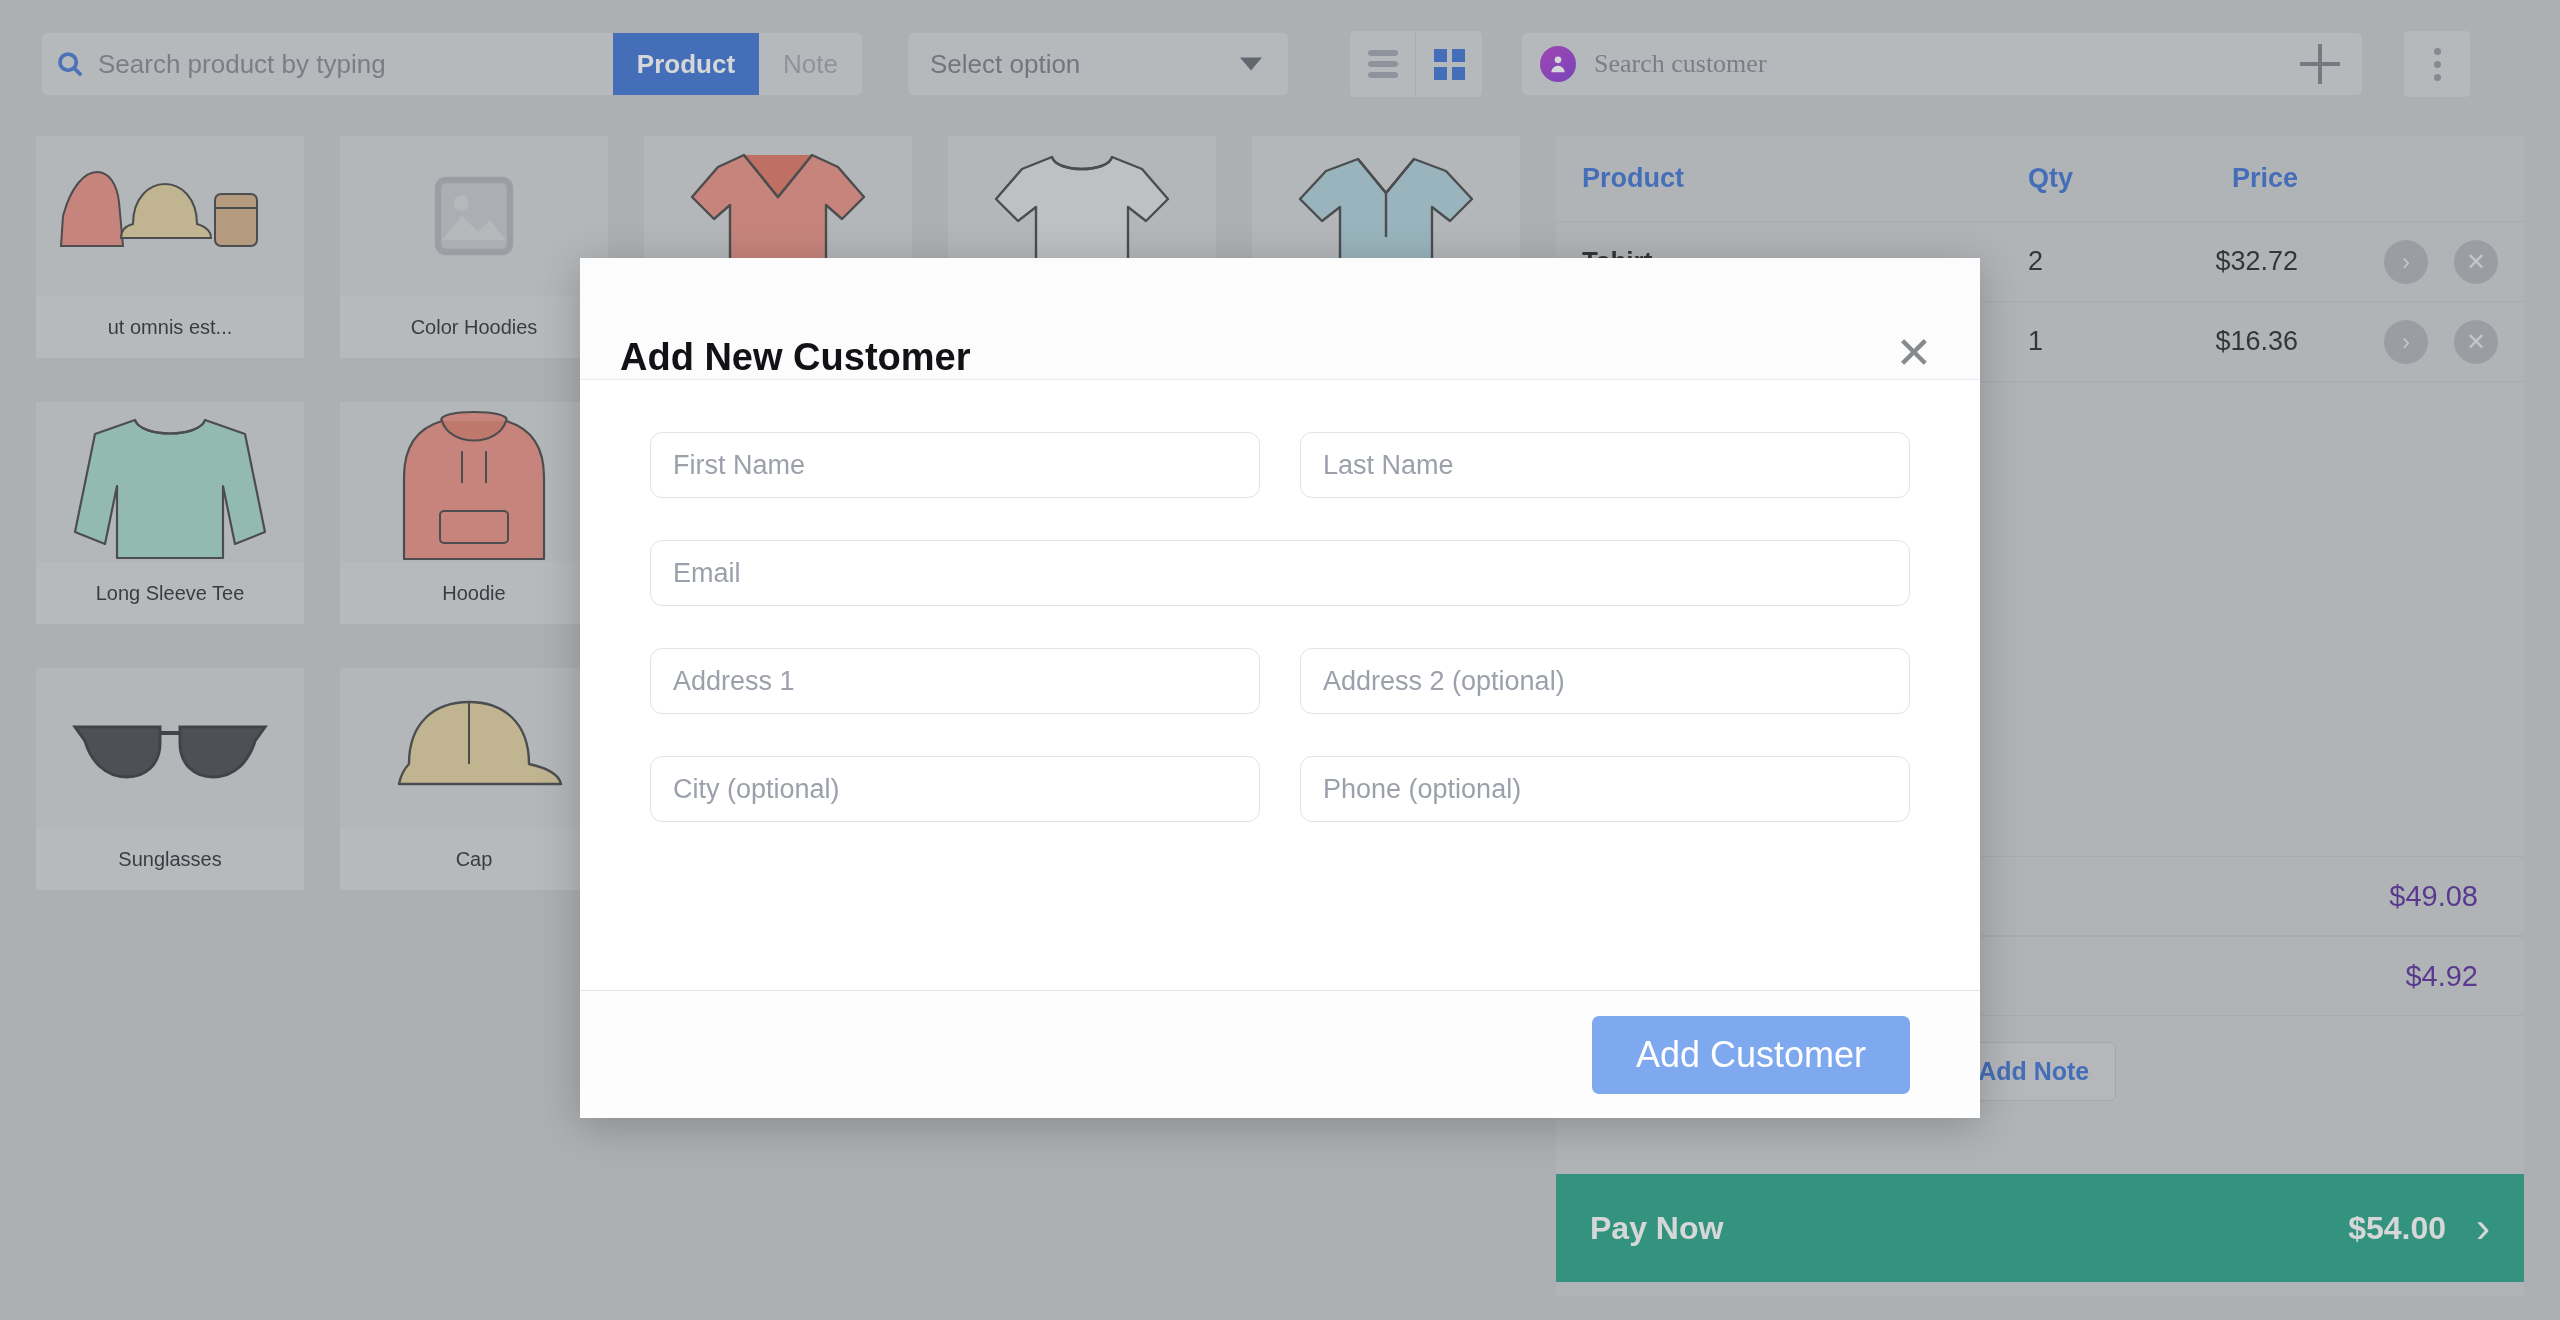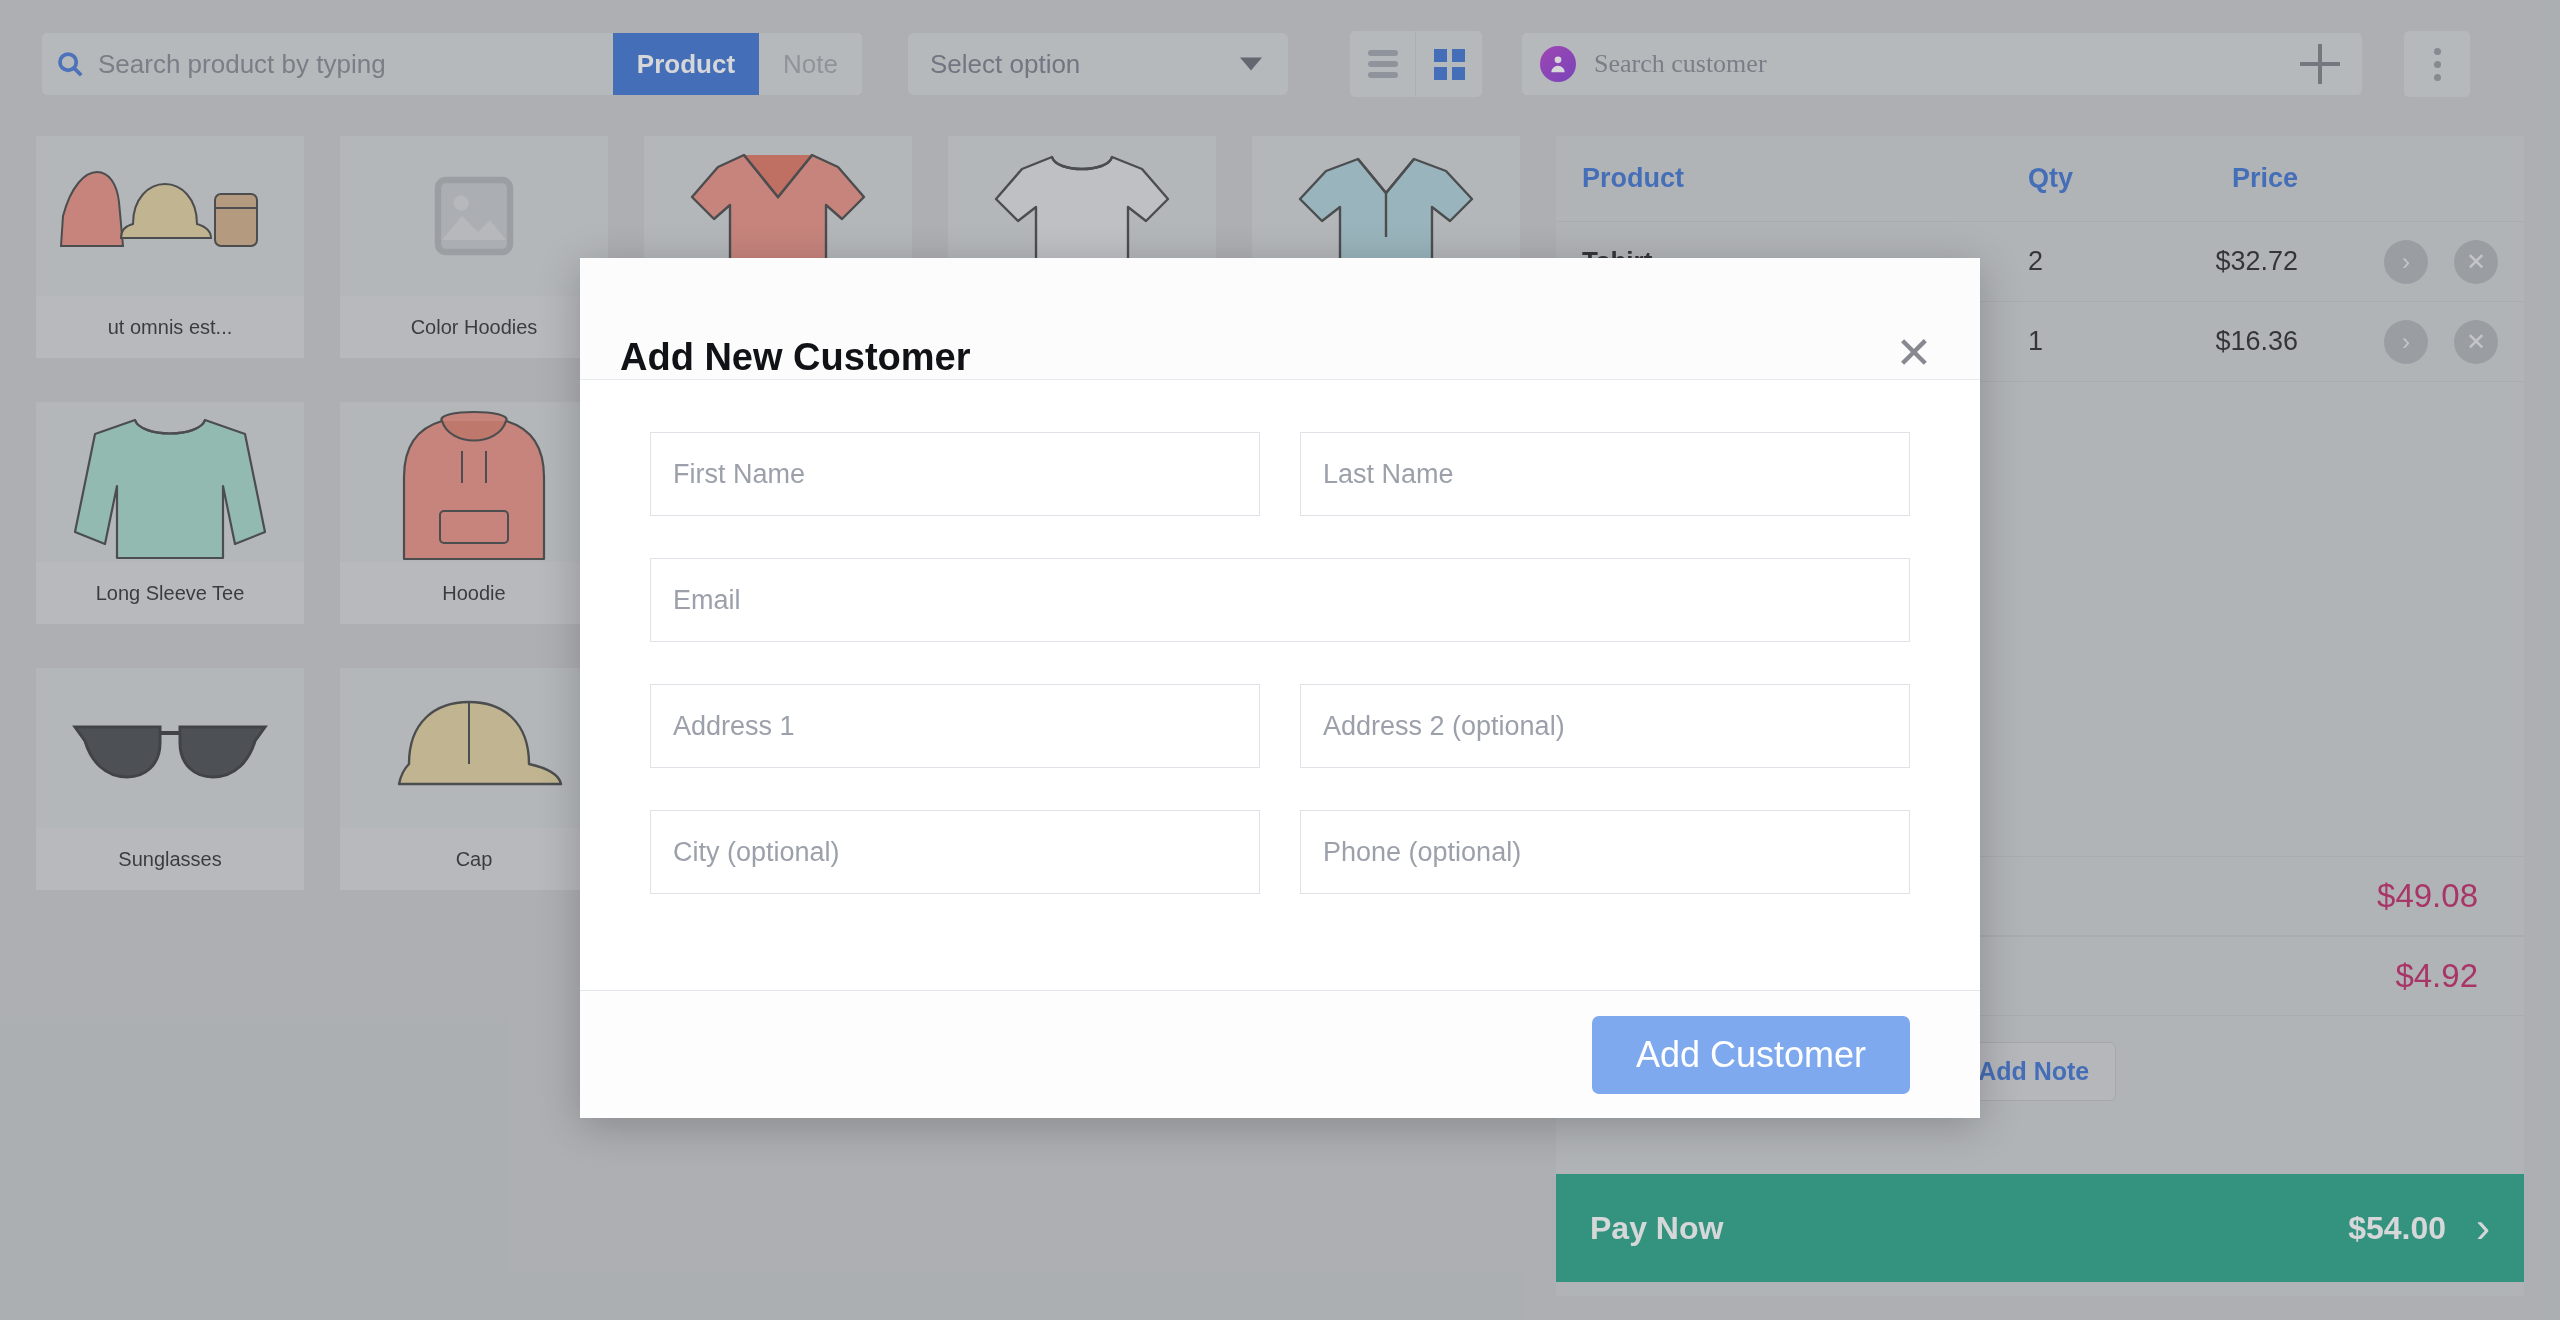--- a/index.html
+++ b/index.html
@@ -189,21 +189,21 @@
     width: 44px; height: 44px; border-radius: 50%;
     background: #a9acb1; color: #e4e6e8;
     display: flex; align-items: center; justify-content: center;
     font-size: 24px; cursor: pointer; line-height: 1;
   }
 
   .totals { position: absolute; left: 0; right: 0; top: 720px; }
   .total-row {
     display: flex; align-items: center; justify-content: flex-end;
     height: 80px; padding: 0 46px;
-    font-size: 33px; color: #be185d;
+    font-size: 29px; color: #4c1d95;
     border-bottom: 1px solid #bfc1c4;
     border-top: 1px solid #bfc1c4;
   }
   .chips {
     display: flex; gap: 0; padding: 26px 26px 0 26px; align-items: flex-end;
   }
   .chip {
     padding: 14px 26px;
     background: #d0d2d4;
     border: 1px solid #b9bbbf;
@@ -252,23 +252,23 @@
     font-size: 44px; color: #86898f; line-height: 1;
     font-weight: 300;
   }
   .modal-body {
     flex: 1 1 auto;
     padding: 52px 70px 0 70px;
   }
   .frow { display: flex; gap: 40px; margin-bottom: 42px; }
   .fld {
     flex: 1 1 0;
-    height: 84px;
+    height: 66px;
     border: 1px solid #dfe3e8;
-    border-radius: 0;
+    border-radius: 12px;
     background: #fff;
     padding: 0 22px;
     font-size: 27px; color: #2d3038;
     outline: none;
     font-family: "Liberation Sans", sans-serif;
   }
   .fld::placeholder { color: #9ba0ab; }
   .fld.full { flex: 1 1 100%; }
   .modal-footer {
     flex: 0 0 128px; height: 128px;

